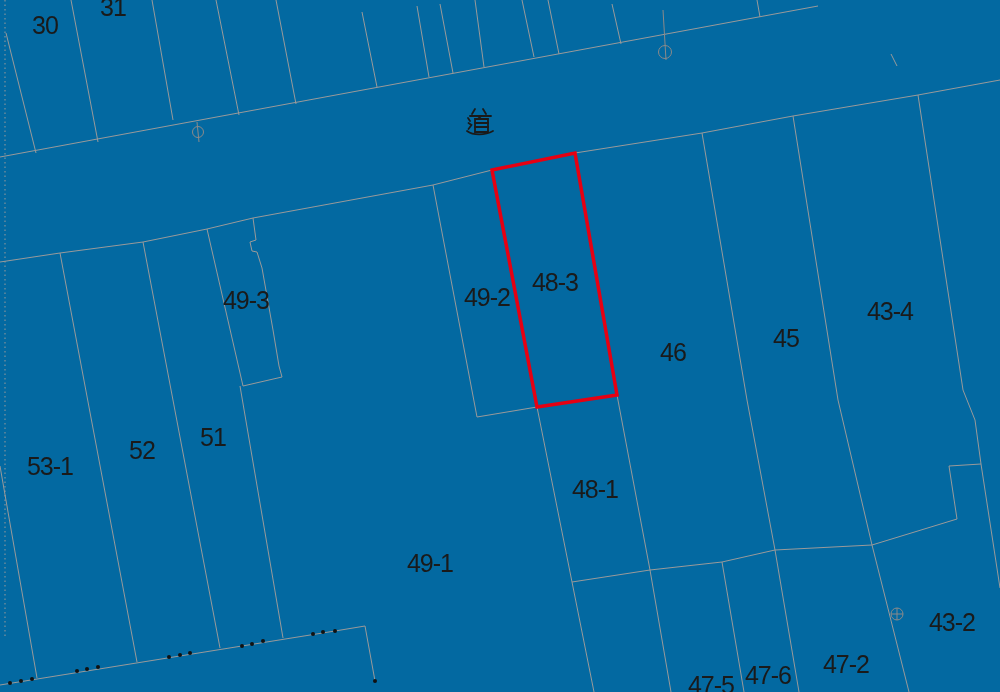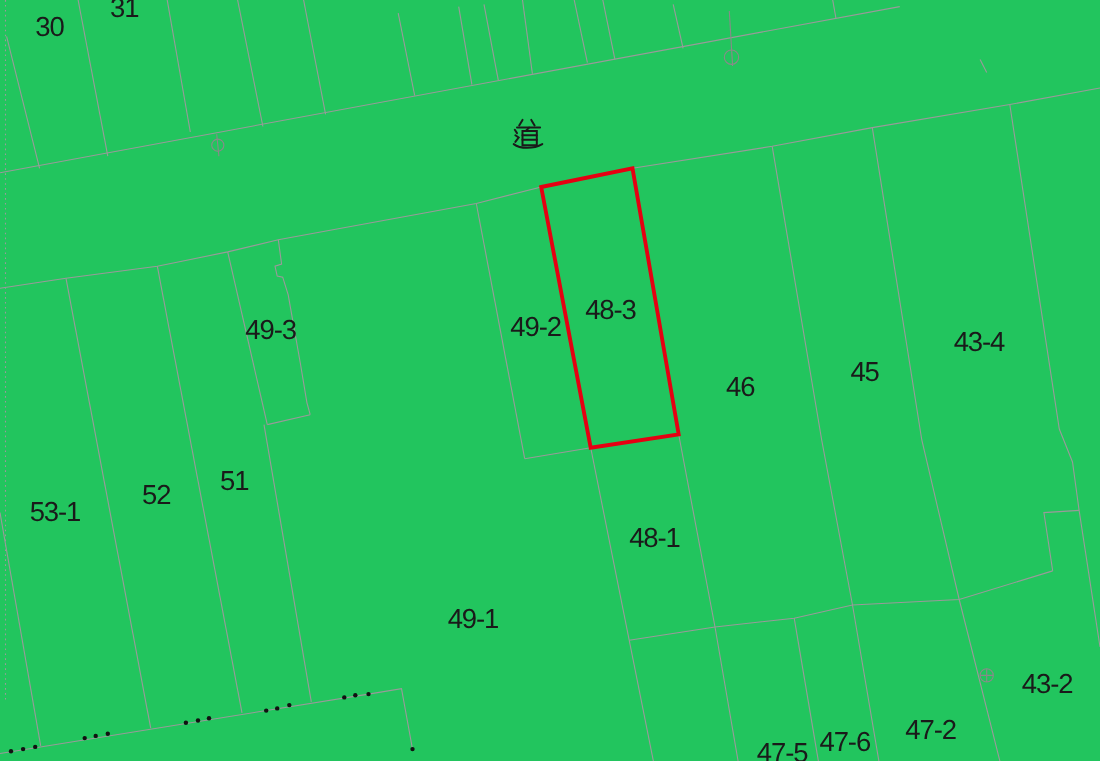--- a/index.html
+++ b/index.html
@@ -1,16 +1,16 @@
 <!DOCTYPE html>
 <html><head>
 <meta charset="utf-8">
 <style>
   html,body{margin:0;padding:0;background:#ffffff;}
-  .map-root{position:relative;width:1000px;height:692px;background:#22c55e;overflow:hidden;}
+  .map-root{position:relative;width:1000px;height:692px;background:#0369a1;overflow:hidden;}
   #map-svg{position:absolute;left:0;top:0;}
   #map-svg text{font-family:"Liberation Sans","DejaVu Sans",sans-serif;}
 </style>
 </head>
 <body>
 
 <div class="map-root">
   <svg id="map-svg" width="1000" height="692" viewBox="0 0 1000 692" xmlns="http://www.w3.org/2000/svg">
       <polyline points="0,157 818,6" fill="none" stroke="#9a9a9a" stroke-width="1"></polyline>
       <polyline points="0,262 60,253 143,242 207,229 253,218 433,185 492,170" fill="none" stroke="#9a9a9a" stroke-width="1"></polyline>

